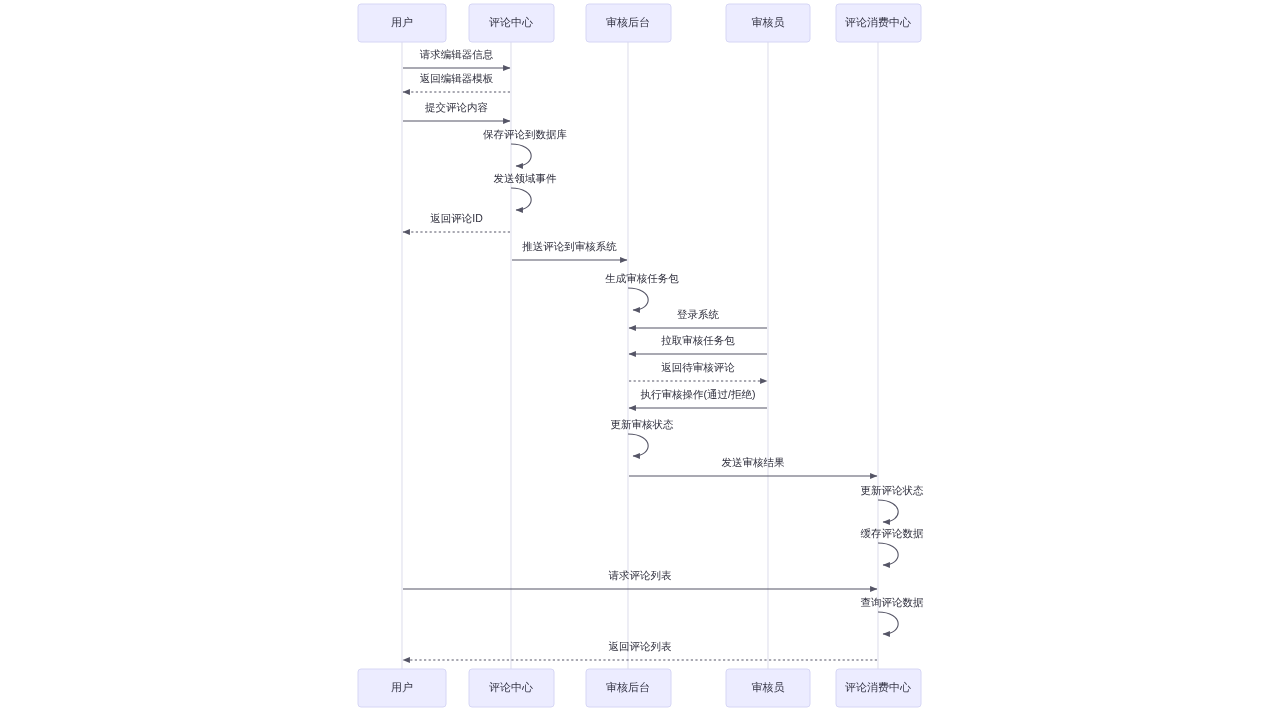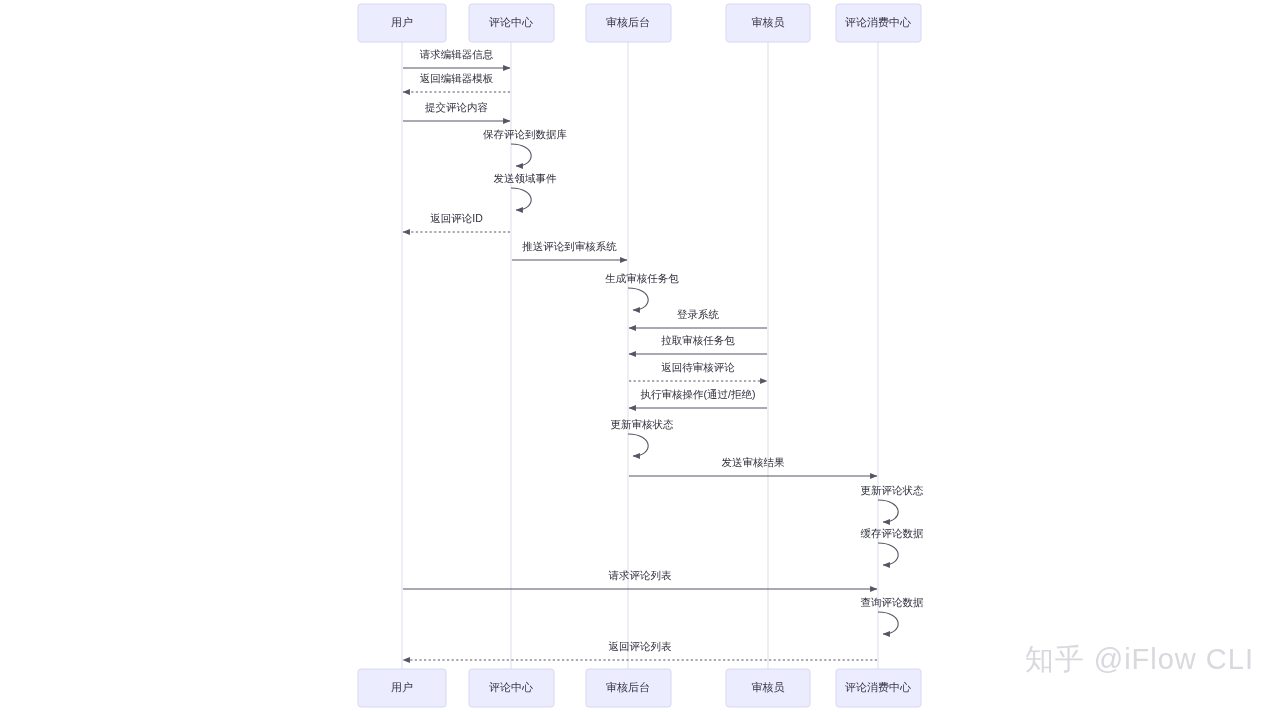--- a/index.html
+++ b/index.html
@@ -212,14 +212,13 @@
         <g>
           <rect x="726" y="669" width="84" height="38" rx="3" ry="3" class="actor-box"></rect>
           <text x="768" y="688.5" class="actor-label">审核员</text>
         </g>
         <g>
           <rect x="836" y="669" width="85" height="38" rx="3" ry="3" class="actor-box"></rect>
           <text x="878" y="688.5" class="actor-label">评论消费中心</text>
         </g>
       </g>
   </svg>
-  <div class="watermark">知乎 @iFlow CLI</div>
 </div>
 
 </body></html>

